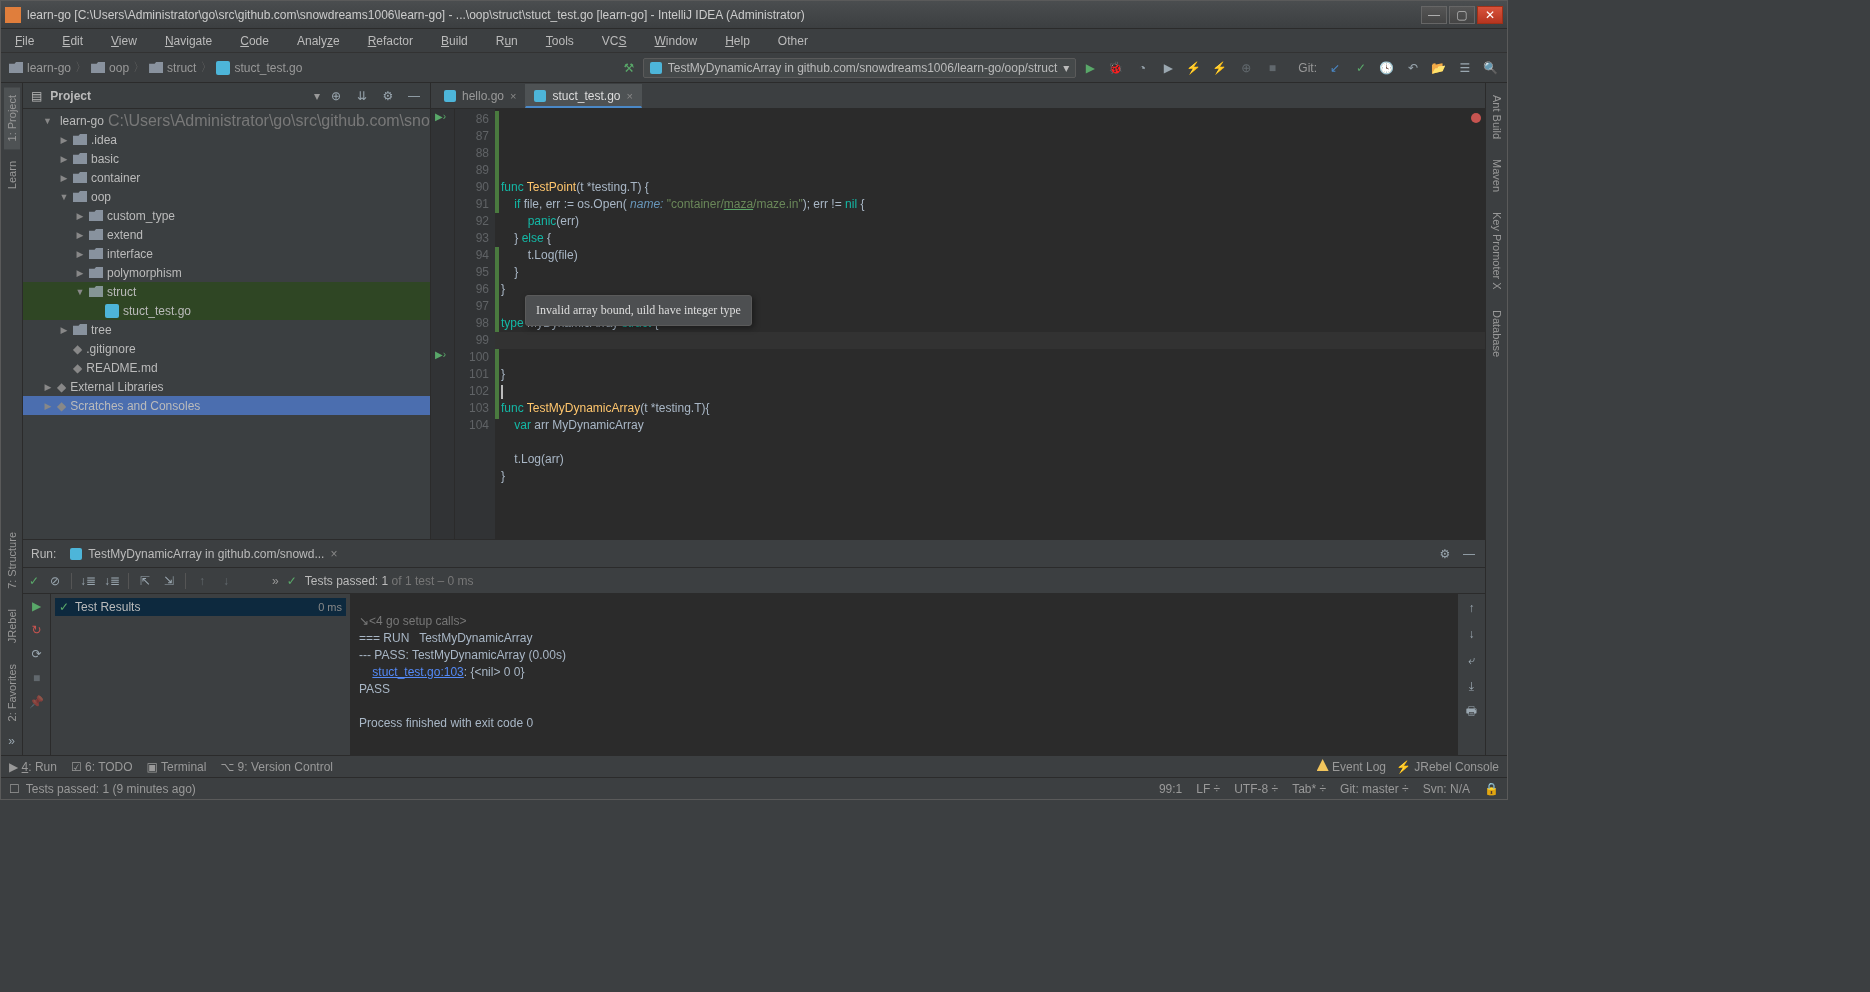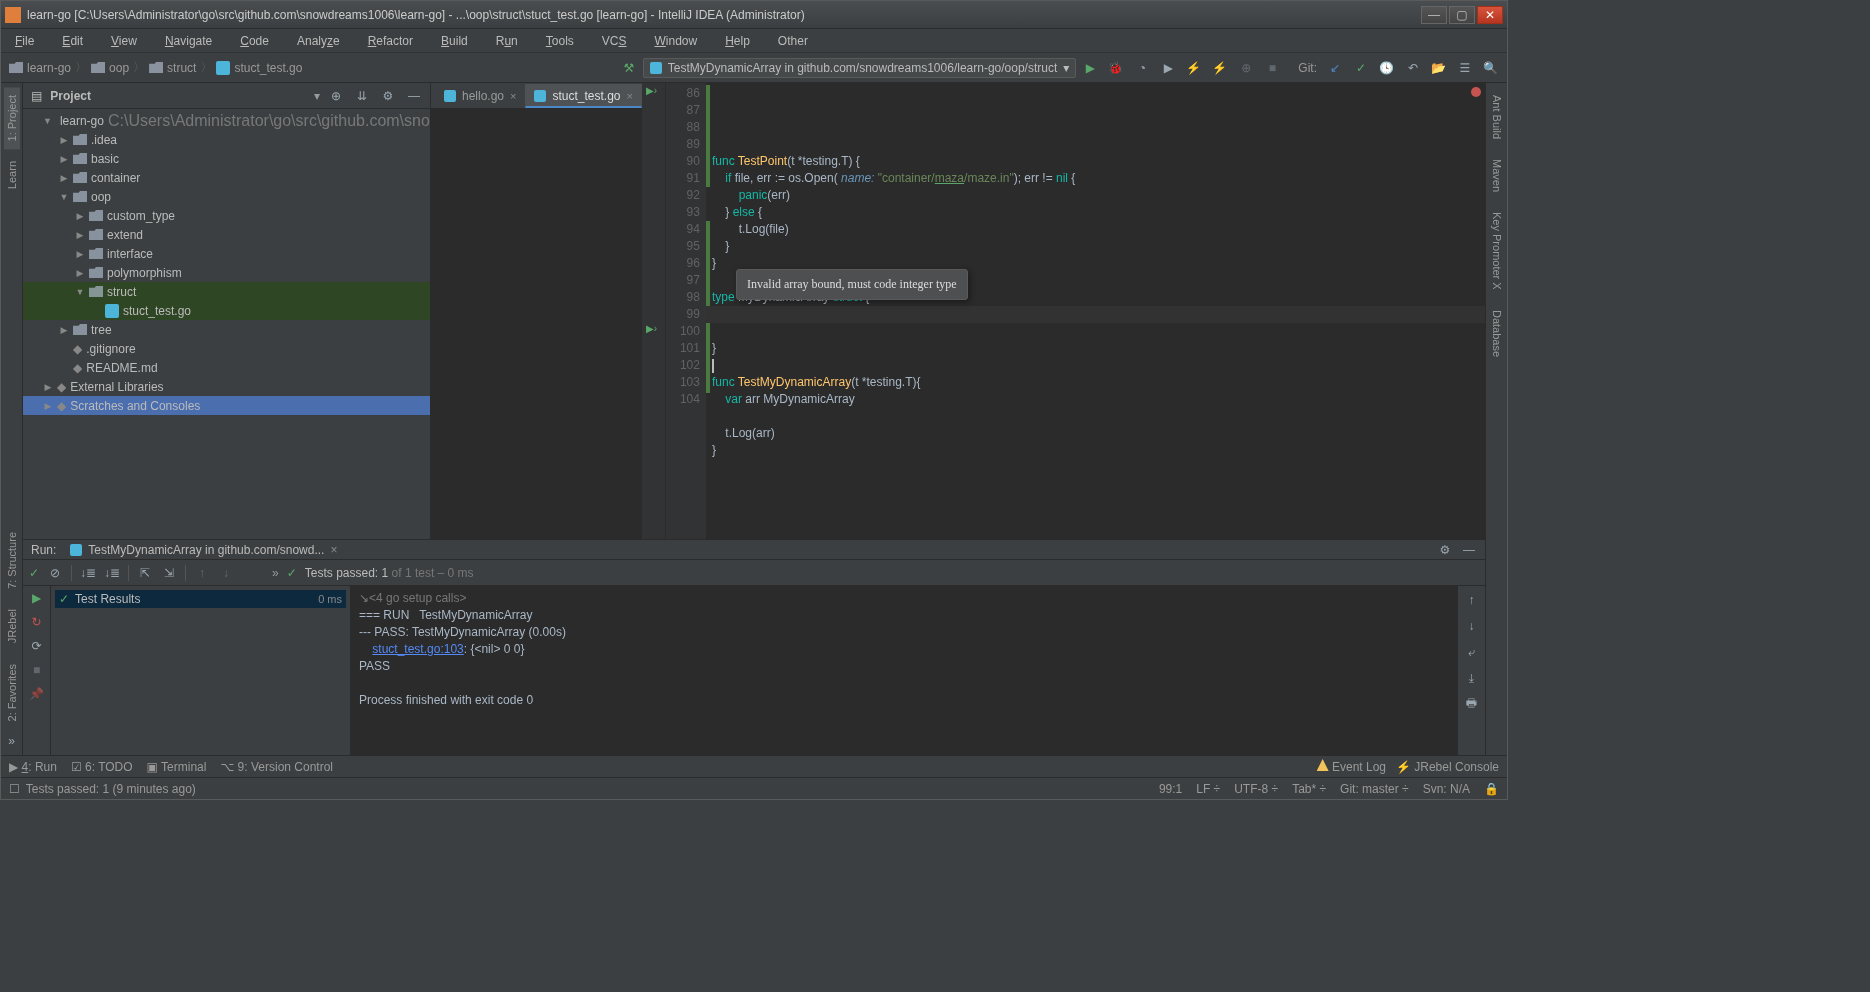--- a/index.html
+++ b/index.html
@@ -34,50 +34,50 @@
 .project-header .title { flex:1; color:#bbbbbb; font-weight:bold; }
 .project-header .chev { color:#999; }
 .ph-icons { display:flex; gap:10px; }
 .tree { flex:1; overflow:auto; padding:2px 0; }
 .tree-row { display:flex; align-items:center; height:19px; padding-left:4px; gap:4px; cursor:pointer; white-space:nowrap; }
 .tree-row.selected { background:#4b6eaf; color:#fff; }
 .tree-row.hl { background:#2f4624; }
 .tree-arrow { width:10px; display:inline-block; color:#888; font-size:9px; text-align:center; }
 .tree-label { color:#bbbbbb; }
 .tree-label.dim { color:#787878; font-size:16px; }
-.editor-area { flex:1; display:flex; flex-direction:row; background:#2b2b2b; min-width:0; position:relative; }
+.editor-area { flex:1; display:flex; flex-direction:column; background:#2b2b2b; min-width:0; position:relative; }
 .editor-tabs { height:26px; display:flex; align-items:end; background:#3c3f41; border-bottom:1px solid #2b2b2b; padding-left:4px; }
 .etab { height:24px; display:flex; align-items:center; gap:6px; padding:0 8px; color:#999; border:1px solid transparent; cursor:pointer; }
 .etab.active { background:#4e5254; color:#dddddd; border-bottom:2px solid #4a88c7; }
 .etab .close { color:#888; font-size:11px; }
 .editor-body { flex:1; display:flex; font-family:"Consolas","Courier New",monospace; font-size:13px; position:relative; overflow:hidden; }
 .gutter-ann { width:24px; background:#313335; border-right:1px solid #2b2b2b; }
 .gutter-nums { width:40px; background:#313335; color:#606366; text-align:right; padding:2px 6px 0 0; line-height:17px; font-family:"Consolas",monospace; font-size:12px; }
 .code { flex:1; padding:2px 0 0 6px; line-height:17px; color:#a9b7c6; white-space:pre; position:relative; }
 .kw { color:#14b8a6; }
 .fn { color:#ffc66d; }
 .str { color:#6a8759; }
 .typ { color:#a9b7c6; }
 .param { color:#6897bb; font-style:italic; }
 .err-marker { position:absolute; right:4px; top:4px; width:10px; height:10px; background:#c75450; border-radius:50%; }
 .tooltip { position:absolute; left:30px; top:186px; background:#4d4f51; border:1px solid #5a5a5a; padding:6px 10px; color:#ddd; border-radius:3px; box-shadow:2px 2px 6px rgba(0,0,0,0.4); z-index:10; font-family:"Segoe UI"; font-size:12px; }
 .code .active-line-bg { position:absolute; left:0; right:0; height:17px; background:#323232; }
 .right-gutter { width:22px; background:#3c3f41; border-left:1px solid #2b2b2b; display:flex; flex-direction:column; align-items:center; padding-top:4px; gap:4px; }
 .right-gutter .tab { writing-mode:vertical-rl; padding:8px 2px; color:#999; font-size:11px; cursor:pointer; }
 .run-panel { height:216px; border-top:1px solid #2b2b2b; display:flex; flex-direction:column; background:#2b2b2b; }
-.run-header { height:20px; display:flex; align-items:center; padding:0 8px; gap:8px; background:#3c3f41; border-bottom:1px solid #2b2b2b; }
+.run-header { height:28px; display:flex; align-items:center; padding:0 8px; gap:8px; background:#3c3f41; border-bottom:1px solid #2b2b2b; }
 .run-header .rtab { display:flex; align-items:center; gap:6px; padding:2px 6px; }
 .run-toolbar { height:26px; display:flex; align-items:center; padding:0 6px; gap:8px; background:#3c3f41; border-bottom:1px solid #2b2b2b; color:#999; }
 .run-toolbar .sep { width:1px; height:16px; background:#555; }
 .run-body { flex:1; display:flex; }
 .run-left { width:28px; background:#3c3f41; display:flex; flex-direction:column; align-items:center; padding:4px 0; gap:8px; border-right:1px solid #2b2b2b; }
 .run-tree { width:300px; background:#3c3f41; border-right:1px solid #2b2b2b; padding:4px; }
 .run-tree-row { display:flex; align-items:center; gap:6px; padding:2px 4px; background:#0d293e; }
 .run-tree-row .time { margin-left:auto; color:#888; font-size:11px; }
-.console { flex:1; padding:4px 8px; font-family:"Consolas",monospace; color:#a9b7c6; line-height:17px; white-space:pre; font-size:12px; }
+.console { flex:1; padding:19px 8px; font-family:"Consolas",monospace; color:#a9b7c6; line-height:17px; white-space:pre; font-size:12px; }
 .console .dim { color:#777; }
 .console .link { color:#548af7; text-decoration:underline; }
 .run-right { width:28px; background:#3c3f41; border-left:1px solid #2b2b2b; display:flex; flex-direction:column; align-items:center; padding:6px 0; gap:10px; }
 .bottombar1 { height:22px; background:#3c3f41; border-top:1px solid #2b2b2b; display:flex; align-items:center; padding:0 8px; gap:14px; font-size:11px; color:#999; }
 .bottombar1 .right { margin-left:auto; display:flex; gap:10px; align-items:center; }
 .bottombar2 { height:22px; background:#3c3f41; border-top:1px solid #2b2b2b; display:flex; align-items:center; padding:0 8px; font-size:11px; color:#999; }
 .bottombar2 .right { margin-left:auto; display:flex; gap:14px; align-items:flex-start; }
 .check { color:#59a869; }
 .warn-icon { width:12px; height:12px; background:#f2c55c; display:inline-block; clip-path:polygon(50% 0,100% 100%,0 100%); }
 .green-change { position:absolute; left:0; width:4px; background:#4a7a3f; }
@@ -327,21 +327,21 @@
 <span class="kw">type</span> <span class="typ">MyDynamicArray</span> <span class="kw">struct</span> {
     ptr *[<u style="text-decoration-color:#c75450">cap</u>]<span class="kw">int</span>
 
 }
 <span style="display:inline-block;width:2px;height:14px;background:#bbb;vertical-align:middle"></span>
 <span class="kw">func</span> <span class="fn">TestMyDynamicArray</span>(t *testing.T){
     <span class="kw">var</span> arr <span class="typ">MyDynamicArray</span>
 
     t.Log(arr)
 }
-<div class="tooltip">Invalid array bound, must code integer type</div>
+<div class="tooltip">Invalid array bound, uild have integer type</div>
 <span class="err-marker"></span>
           </div>
         </div>
       </div>
     </div>
 
     <div class="run-panel">
       <div class="run-header">
         <span>Run:</span>
         <div class="rtab">

